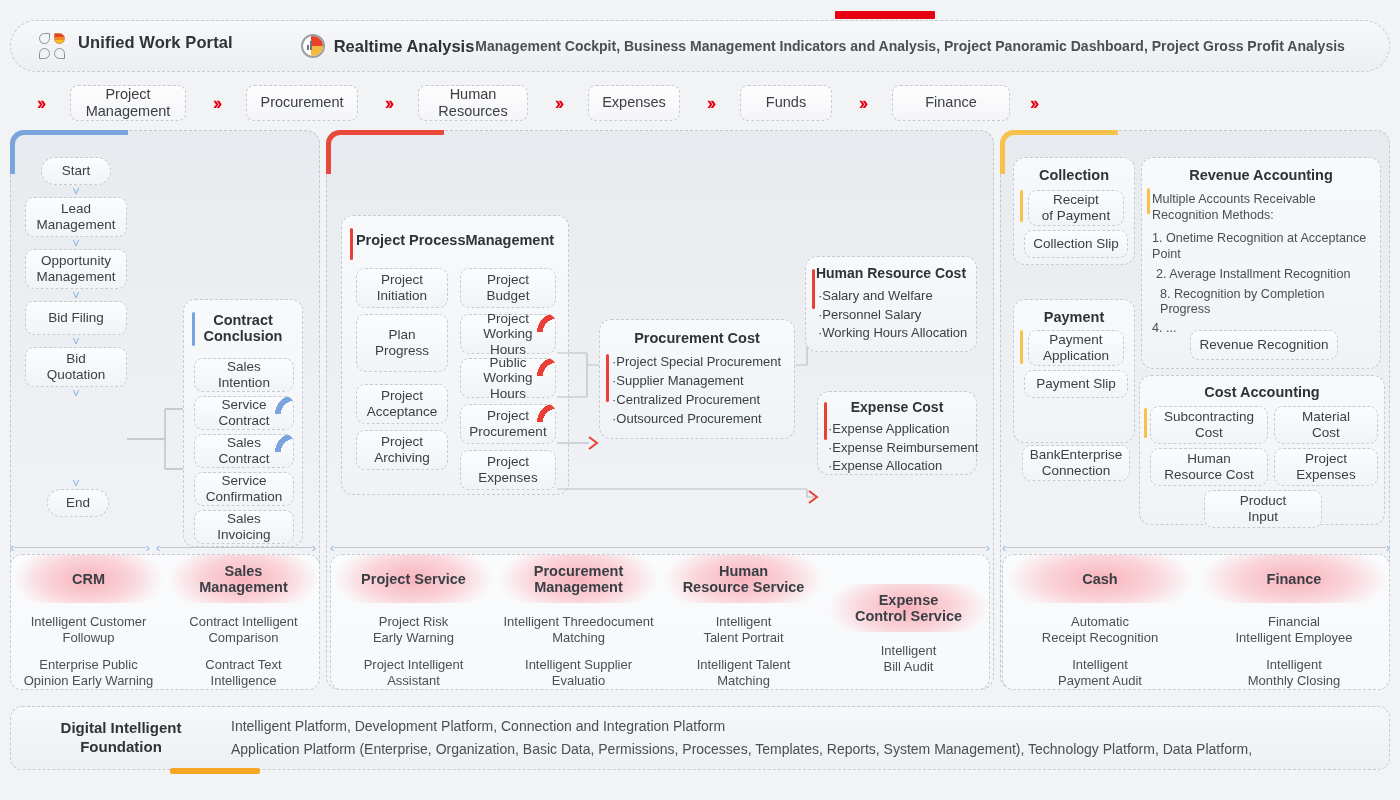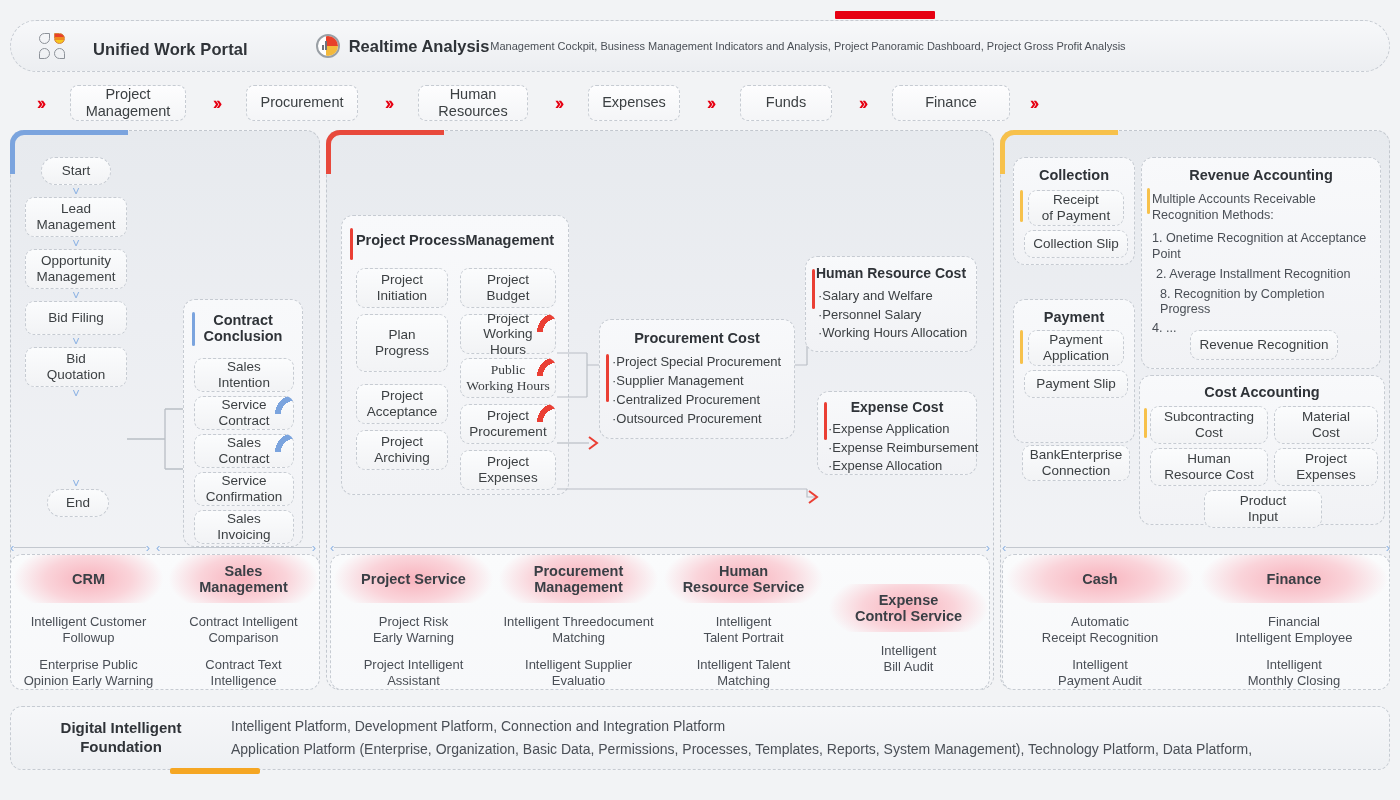--- a/index.html
+++ b/index.html
@@ -18,25 +18,25 @@
     width: 100px; height: 8px; background: #e60012; border-radius: 1px;
   }
 
   
   .header {
     position: absolute; left: 10px; top: 20px; width: 1380px; height: 52px;
     background: linear-gradient(180deg,#f7f8fa 0%, #eceef1 100%);
     border: 1px dashed #c6cbd2; border-radius: 26px;
     display: flex; align-items: center; padding: 0 28px; gap: 0;
   }
-  .brand { display: flex; align-items: flex-end; gap: 28px; }
+  .brand { display: flex; align-items: flex-start; gap: 13px; }
   .brand-title { font-size: 16.5px; font-weight: bold; color: #2f3338; letter-spacing: .1px; }
   .rt-block { display: flex; align-items: center; gap: 9px; margin-left: 68px; }
   .rt-title { font-size: 16.5px; font-weight: bold; color: #2f3338; }
-  .rt-sub { margin-left: 1px; font-size: 11px; color: #4a4f56; white-space: nowrap; }
+  .rt-sub { margin-left: 1px; font-size: 14px; color: #4a4f56; white-space: nowrap; font-weight: bold; }
 
   
   .clover { width: 26px; height: 26px; position: relative; }
   .clover .pet { position: absolute; width: 11px; height: 11px; border: 1.6px solid #8d9299; }
   .clover .p1 { left: 0; top: 0;  border-radius: 11px 0 11px 11px; }
   .clover .p2 { right:0; top: 0;  border-radius: 0 11px 11px 11px;
                 background: linear-gradient(180deg,#e8402a 0%,#e8402a 34%,#f08a1e 34%,#f08a1e 67%,#f6c61f 67%,#f6c61f 100%);
                 border-color:#d9803c; }
   .clover .p3 { left: 0; bottom:0; border-radius: 11px 11px 11px 0; }
   .clover .p4 { right:0; bottom:0; border-radius: 11px 11px 0 11px; }
@@ -248,21 +248,21 @@
       <div class="node" style="left:14px; top:98px; width:92px; height:58px; white-space:pre-line;">Plan Progress</div>
       <div class="node" style="left:14px; top:168px; width:92px; height:40px; white-space:pre-line;">Project
 Acceptance</div>
       <div class="node" style="left:14px; top:214px; width:92px; height:40px; white-space:pre-line;">Project
 Archiving</div>
 
       <div class="node" style="left:118px; top:52px; width:96px; height:40px; white-space:pre-line;">Project
 Budget</div>
       <div class="node corner" style="left:118px; top:98px; width:96px; height:40px; white-space:pre-line;">Project
 Working Hours</div>
-      <div class="node corner" style="left:118px; top:142px; width:96px; height:40px; white-space:pre-line;font-family:Liberation Serif, serif;">Public
+      <div class="node corner" style="left:118px; top:142px; width:96px; height:40px; white-space:pre-line;">Public
 Working Hours</div>
       <div class="node corner" style="left:118px; top:188px; width:96px; height:40px; white-space:pre-line;">Project
 Procurement</div>
       <div class="node" style="left:118px; top:234px; width:96px; height:40px; white-space:pre-line;">Project
 Expenses</div>
     </div>
 
     <svg class="conn" style="left:230px; top:84px; width:430px; height:360px;">
       <path d="M0,138 L30,138 M0,182 L30,182 M30,138 L30,182 M30,150 L250,150 M250,150 L250,60 L258,60" stroke="#b9bec5" fill="none" stroke-width="1.2"></path>
       <path d="M0,228 L32,228" stroke="#b9bec5" fill="none" stroke-width="1.2"></path>

